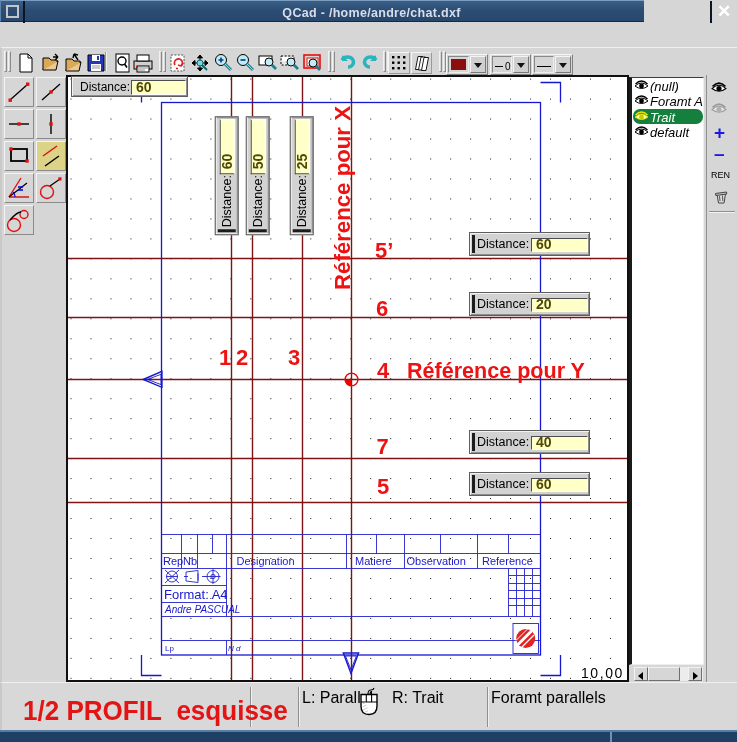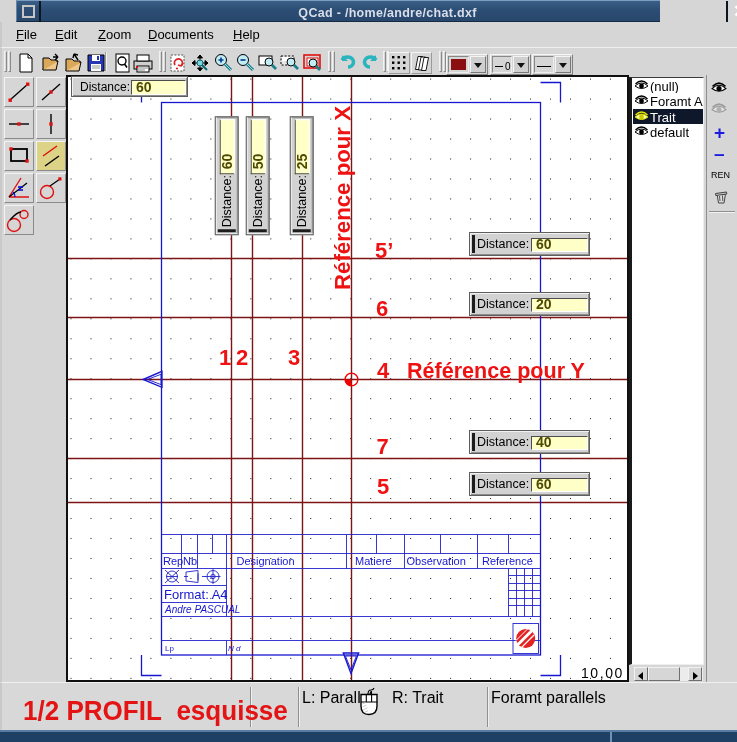--- a/index.html
+++ b/index.html
@@ -1,21 +1,21 @@
 <!DOCTYPE html>
 <html><head>
 <meta charset="utf-8">
 <style>
 * { margin:0; padding:0; box-sizing:border-box; }
 html,body { width:737px; height:742px; overflow:hidden; background:#d6d6d6;
   font-family:"Liberation Sans", sans-serif; }
 #win { position:absolute; left:0; top:0; width:737px; height:742px; }
 .abs { position:absolute; }
 
-#titlebar { left:16px; top:0; width:644px; height:22px;
+#titlebar { left:0; top:0; width:644px; height:22px;
   background:linear-gradient(180deg,#3a5f86 0%,#2c4d74 45%,#28476d 100%);
   border-top:1px solid #7b9cbe; border-left:1px solid #5d84ab; border-bottom:1px solid #132a42;}
 #menubtn { left:5px; top:4px; width:13px; height:13px; border:2px solid #c6c6c6; background:transparent; }
 #tbsep1 { left:22px; top:0; width:2px; height:22px; background:#0a1624; }
 #title-text { left:2px; top:5px; width:737px; text-align:center; color:#d8deea;
   font-size:12.5px; font-weight:bold; letter-spacing:0.3px;}
 #xsep { left:709px; top:0; width:2px; height:22px; background:#0a1624; }
 #xbtn { left:711px; top:0px; width:24px; height:22px; color:#fff; font-size:17px; font-weight:bold;
   text-align:center; line-height:21px;}
 
@@ -58,23 +58,23 @@
 .dw .gripbar { position:absolute; left:2px; top:2px; bottom:2px; width:3px; background:#1c1c1c; }
 .dw .lab { position:absolute; left:7px; top:50%; transform:translateY(-50%); font-size:12.5px; color:#000; }
 .dw .inp { position:absolute; background:#ffffc8; border:1px solid #fff;
   border-top-color:#4d4d4d; border-left-color:#4d4d4d; }
 .dw .val { position:absolute; left:5px; top:50%; transform:translateY(-50%);
   font-size:14px; font-weight:bold; color:#4f4a00; }
 
 #rightpanel { left:629px; top:75px; width:108px; height:607px; background:#d6d6d6; }
 #layerlist { position:absolute; left:0px; top:2px; width:75px; height:588px; background:#fff;
   border:1px solid #3c3c3c; border-left:3px solid #1a1a1a; border-bottom-color:#eee; border-right-color:#eee;}
-.lrow { position:absolute; left:1px; width:70px; height:15px; font-size:13px; color:#000; white-space:nowrap; overflow:hidden; }
+.lrow { position:absolute; left:1px; width:70px; height:15px; font-size:13px; color:#000; white-space:nowrap; overflow:hidden;font-style:italic; }
 .lrow .txt { position:absolute; left:17px; top:1px; }
-.lrow.sel { background:#0f172a; color:#fff; }
+.lrow.sel { background:#15803d; color:#fff;border-radius:7px; }
 
 #hscroll { position:absolute; left:2px; top:589px; width:69px; height:14px; background:#ececec; }
 .sbtn { position:absolute; top:0; width:14px; height:14px; background:#d6d6d6;
   border:1px solid #f2f2f2; border-bottom-color:#6f6f6f; border-right-color:#6f6f6f; }
 
 #rbtns { position:absolute; left:77px; top:0; width:31px; height:607px; background:#d6d6d6;
   border-left:1px solid #8f8f8f; }
 
 #statusbar { left:0; top:682px; width:737px; height:48px; background:#d8d8d8;
   border-top:1px solid #f0f0f0; border-left:2px solid #c9c9c9;}
@@ -92,27 +92,20 @@
 <div id="win">
 
   <div class="abs" id="titlebar">
     <div class="abs" id="menubtn"></div>
     <div class="abs" id="tbsep1"></div>
     <div class="abs" id="title-text">QCad -  /home/andre/chat.dxf</div>
     <div class="abs" id="xsep"></div>
     <div class="abs" id="xbtn">✕</div>
   </div>
 
-  <div class="abs" id="menubar">
-    <span style="left:14px"><u>F</u>ile</span>
-    <span style="left:53px"><u>E</u>dit</span>
-    <span style="left:96px"><u>Z</u>oom</span>
-    <span style="left:146px"><u>D</u>ocuments</span>
-    <span style="left:231px"><u>H</u>elp</span>
-  </div>
 
   <div class="abs" id="toolbar">
     <div class="grip" style="left:2px"></div>
     <div class="grip" style="left:6px"></div>
 
     <svg class="ticon" style="left:13px" viewBox="0 0 22 22">
         <path d="M5 2 h8 l4 4 v14 h-12 z" fill="#fff" stroke="#000"></path>
         <path d="M13 2 v4 h4" fill="none" stroke="#000"></path>
       </svg>
 

